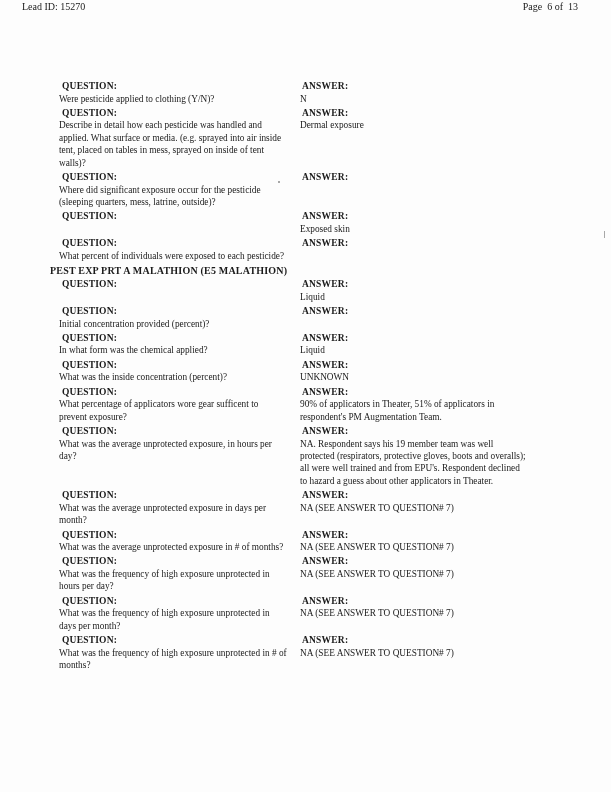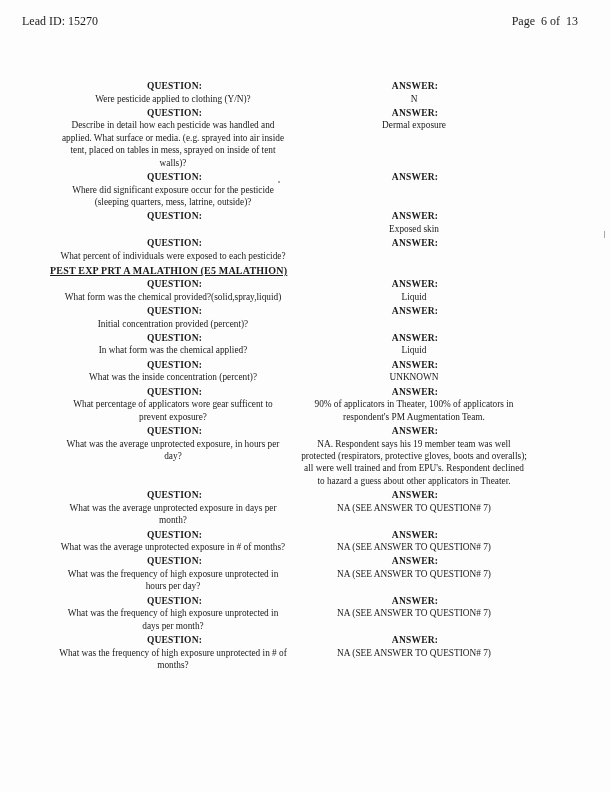--- a/index.html
+++ b/index.html
@@ -12,40 +12,39 @@
     width: 611px;
     height: 792px;
     margin: 0 auto;
     background: var(--paper, #fdfdfd);
     color: var(--ink, #1a1a1a);
     font-family: "Liberation Serif", "DejaVu Serif", serif;
     overflow: hidden;
   }
   .doc-header {
     position: absolute;
-    top: 16px;
+    top: 2px;
     left: 22px;
     right: 33px;
     display: flex;
     justify-content: space-between;
-    font-size: 12px;
+    font-size: 10px;
     line-height: 10px;
   }
   .page-num { white-space: pre; }
   .content {
     position: absolute;
     top: 80px;
     left: 50px;
     width: 490px;
   }
   .row {
     display: flex;
     align-items: flex-start;
     margin-bottom: 2px;
-    text-align: center;
   }
   .qcell {
     flex: none;
     width: 250px;
     box-sizing: border-box;
     padding-left: 9px;
     padding-right: 13px;
   }
   .acell {
     flex: none;
@@ -65,21 +64,20 @@
     font-size: 9.3px;
     line-height: 12.4px;
   }
   .txt:empty { min-height: 12.4px; }
   .section-heading {
     font-weight: bold;
     font-size: 10px;
     line-height: 13px;
     margin: 2px 0 1px 0;
     letter-spacing: 0.2px;
-    text-decoration: underline;
   }
   .artifact {
     position: absolute;
     background: #8a8a8a;
   }
   .artifact.dot {
     left: 278px; top: 181px;
     width: 2px; height: 2px;
     border-radius: 50%;
   }
@@ -145,21 +143,20 @@
         </div>
         <div class="acell">
           <div class="lbl">ANSWER:</div>
           <div class="txt"></div>
         </div>
       </div>
       <div class="section-heading">PEST EXP PRT A MALATHION (E5 MALATHION)</div>
       <div class="row">
         <div class="qcell">
           <div class="lbl">QUESTION:</div>
-          <div class="txt">What form was the chemical provided?(solid,spray,liquid)</div>
         </div>
         <div class="acell">
           <div class="lbl">ANSWER:</div>
           <div class="txt">Liquid</div>
         </div>
       </div>
       <div class="row">
         <div class="qcell">
           <div class="lbl">QUESTION:</div>
           <div class="txt">Initial concentration provided (percent)?</div>
@@ -188,21 +185,21 @@
           <div class="txt">UNKNOWN</div>
         </div>
       </div>
       <div class="row">
         <div class="qcell">
           <div class="lbl">QUESTION:</div>
           <div class="txt">What percentage of applicators wore gear sufficent to prevent exposure?</div>
         </div>
         <div class="acell">
           <div class="lbl">ANSWER:</div>
-          <div class="txt">90% of applicators in Theater, 100% of applicators in respondent's PM Augmentation Team.</div>
+          <div class="txt">90% of applicators in Theater, 51% of applicators in respondent's PM Augmentation Team.</div>
         </div>
       </div>
       <div class="row">
         <div class="qcell">
           <div class="lbl">QUESTION:</div>
           <div class="txt">What was the average unprotected exposure, in hours per day?</div>
         </div>
         <div class="acell">
           <div class="lbl">ANSWER:</div>
           <div class="txt">NA.  Respondent says his 19 member team was well protected (respirators, protective gloves, boots and overalls); all were well trained and from EPU's. Respondent declined to hazard a guess about other applicators in Theater.</div>

